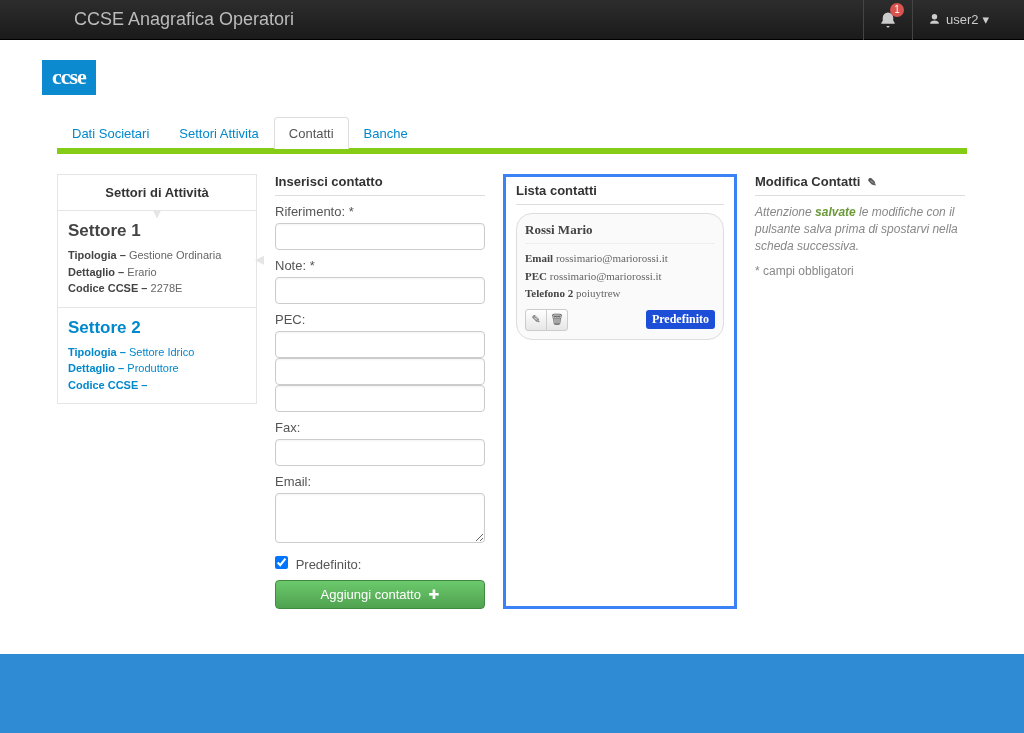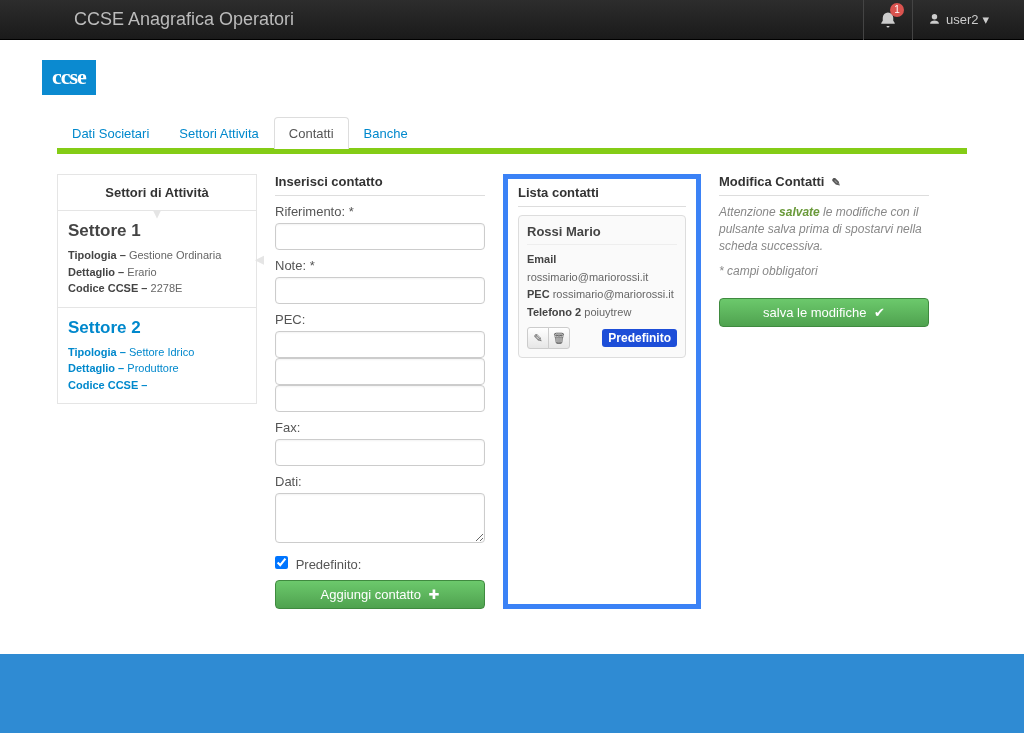--- a/index.html
+++ b/index.html
@@ -17,21 +17,21 @@
 .logo { background: #0b8ad0; color: #ffffff; font-weight: bold; font-size: 22px; padding: 4px 10px 5px; display: inline-block; letter-spacing: -1px; font-family: Liberation Serif, serif; }
 
 .page-box { background: #fff; border-radius: 5px; margin-top: 10px; padding: 0 15px 15px; }
 .tabs { border-bottom: 6px solid #84cc16; display: flex; padding-top: 12px; }
 .tab { padding: 8px 14px; color: #08c; cursor: pointer; border: 1px solid transparent; border-bottom: none; margin-bottom: -1px; font-size: 13px; }
 .tab.active { color: #555; border-color: #ddd #ddd #fff; border-radius: 4px 4px 0 0; background:#fff;}
 .row { display: flex; gap: 18px; margin-top: 20px; }
 .col { }
 .col-sectors { width: 200px; }
 .col-form { width: 210px; }
-.col-list { width: 198px; padding: 0px; border: 5px solid #3b82f6; }
+.col-list { width: 234px; padding: 0px; border: 3px solid #3b82f6; }
 .col-list-inner { padding: 0 10px 10px;}
 .col-mod { width: 210px; }
 
 .panel-title { font-weight: bold; color: #333; font-size: 13px; margin-bottom: 8px; padding-bottom: 6px; border-bottom: 1px solid #ddd; }
 .panel-title .icon { margin-left: 4px; color: #555; font-size: 11px; }
 
 .sector-nav { }
 .sector-nav .hdr { text-align: center; font-weight: bold; font-size: 13px; padding: 10px 0; border-bottom: 1px solid #e5e5e5; position:relative; }
 .sector-nav .hdr:after { content:'▾'; position:absolute; left:50%; bottom:-11px; transform:translateX(-50%); color:#e5e5e5; font-size:14px; }
 .sector-box { border: 1px solid #e5e5e5; border-top:none; padding: 10px; font-size: 12px; }
@@ -46,33 +46,33 @@
 .sector-box.sel .line, .sector-box.sel .line b { color: #08c; }
 
 label.field { display: block; font-size: 13px; color: #555; margin-top: 8px; margin-bottom: 4px; }
 .ctrl { width: 100%; border: 1px solid #ccc; border-radius: 4px; padding: 5px 7px; font-size: 13px; box-shadow: inset 0 1px 2px rgba(0,0,0,0.05); }
 textarea.ctrl { height: 50px; resize: vertical; }
 .chk-row { margin-top: 10px; font-size: 13px; color: #555; }
 .chk-row input { margin-right: 4px; }
 .btn-green { width: 100%; background: #5bb75b; background: linear-gradient(#6cc96c,#4fa24f); color: #fff; border: 1px solid #3f8a3f; padding: 6px 0; border-radius: 4px; margin-top: 8px; cursor: pointer; font-size: 13px; }
 .btn-green .icon { margin-left: 4px; }
 
-.contact-card { border: 1px solid #ddd; border-radius: 4px; padding: 8px; background: #fafafa; }
+.contact-card { border: 1px solid #ddd; border-radius: 16px; padding: 8px; background: #fafafa; font-family: Liberation Serif, serif; }
 .contact-card h5 { font-weight: bold; font-size: 13px; margin-bottom: 6px; padding-bottom:5px; border-bottom:1px solid #eee;color:#444;}
 .contact-card .line { font-size: 11px; color: #666; line-height: 1.6; }
 .contact-card .line b { color: #444; }
 .card-actions { display: flex; align-items: center; margin-top: 6px; }
 .mini-btn { width: 22px; height: 22px; border: 1px solid #ccc; background: linear-gradient(#fff,#e6e6e6); border-radius: 3px; display:flex;align-items:center;justify-content:center; cursor:pointer; margin-right:3px; font-size:11px; color:#555;}
 .mini-btn:first-child{border-top-right-radius:0;border-bottom-right-radius:0;}
 .mini-btn:nth-child(2){border-top-left-radius:0;border-bottom-left-radius:0;margin-left:-4px;}
 .pill { margin-left: auto; background: #1d4ed8; color: #fff; font-size: 12px; padding: 2px 6px; border-radius: 3px; font-weight:bold; }
 
 .note { font-style: italic; color: #888; font-size: 12px; margin: 6px 0 10px; line-height: 1.4; }
 .note b { color: #6a9a3a; font-style: italic; }
-.req { font-style: italic; color: #888; font-size: 12px; margin-bottom: 12px; }
+.req { color: #888; font-size: 12px; margin-bottom: 12px; }
 
 .footer { background: #2f8bd3; color: #134b7b; padding: 15px 0 25px; margin-top: 10px; font-size: 12px; }
 .footer .container { display: flex; }
 </style>
 </head>
 <body>
 
 <div class="navbar">
   <div class="brand">CCSE Anagrafica Operatori</div>
   <div class="spacer"></div>
@@ -127,21 +127,21 @@
         <label class="field">Riferimento: *</label>
         <input class="ctrl" style="">
         <label class="field">Note: *</label>
         <input class="ctrl" style="">
         <label class="field">PEC:</label>
         <input class="ctrl" style="">
         <input class="ctrl" style="">
         <input class="ctrl" style="">
         <label class="field">Fax:</label>
         <input class="ctrl" style="">
-        <label class="field">Dati:</label>
+        <label class="field">Email:</label>
         <textarea class="ctrl" style=""></textarea>
         <div class="chk-row">
           <input type="checkbox" checked="" style="">
           <span>Predefinito:</span>
         </div>
         <button class="btn-green">
           <span>Aggiungi contatto</span><span class="icon"> ✚</span>
         </button>
       </div>
 
@@ -167,23 +167,20 @@
       </div>
 
       <div class="col col-mod">
         <div class="panel-title">
           <span>Modifica Contatti</span><span class="icon"> ✎</span>
         </div>
         <div class="note">
           <span>Attenzione </span><b>salvate</b><span> le modifiche con il pulsante salva prima di spostarvi nella scheda successiva.</span>
         </div>
         <div class="req">* campi obbligatori</div>
-        <button class="btn-green">
-          <span>salva le modifiche</span><span class="icon"> ✔</span>
-        </button>
       </div>
     </div>
   </div>
 </div>
 
 <div class="footer">
   <div class="container">
     
     
   </div>

